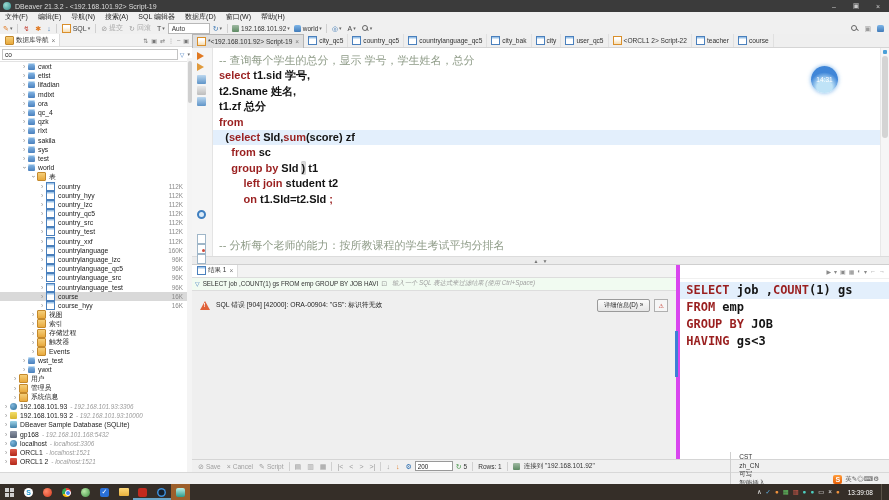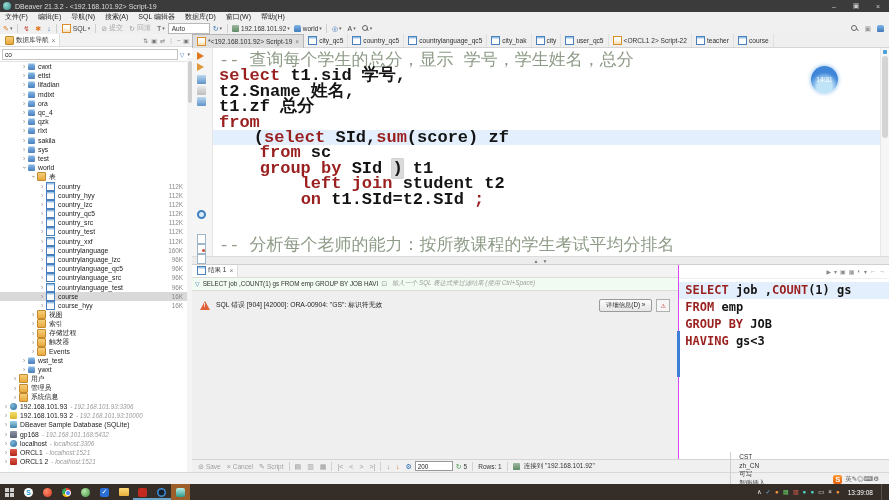--- a/index.html
+++ b/index.html
@@ -70,21 +70,21 @@
   .ruler{width:20px;background:#f5f5f5;border-right:1px solid #e4e4e4;position:relative;flex:none;}
   .rico{position:absolute;left:5px;width:9px;height:9px;}
   .play{width:0;height:0;border-left:7px solid #e07820;border-top:4px solid transparent;border-bottom:4px solid transparent;background:none;}
   .play2{border-left-color:#e09a3c;}
   .sq-blue{background:linear-gradient(#bcd8ef,#5f94c8);border-radius:1px;}
   .sq-gray{background:linear-gradient(#e8e8e8,#bdbdbd);border-radius:1px;}
   .gear{border-radius:50%;border:2px solid #3f7fc0;background:#dcebf8;width:5px;height:5px;}
   .doc{background:#fff;border:1px solid #9fb6c8;width:7px;height:8px;}
   .doc.red::after{content:"";display:block;width:3px;height:3px;margin:4px 0 0 4px;background:#d04a3a;border-radius:50%;}
   .codearea{flex:1;position:relative;padding:5px 0 0 6px;overflow:hidden;}
-  .code{font-family:Liberation Mono, monospace;font-size:17px;line-height:15.4px;font-weight:600;white-space:pre;}
+  .code{font-family:Liberation Sans, sans-serif;font-size:11px;line-height:15.4px;font-weight:600;white-space:pre;}
   .cline{height:15.4px;}
   .cline.hl{background:#e3effc;margin-left:-6px;}
   .tk-k{color:#9a1f1f;font-weight:700;}
   .tk-p{color:#141414;}
   .tk-c{color:#8e9b87;font-weight:400;}
   .tk-b{background:#dadada;box-shadow:0 0 0 0.5px #a8a8a8;color:#141414;}
   .clockbadge{position:absolute;right:42px;top:18px;width:27px;height:27px;border-radius:50%;
     background:radial-gradient(circle at 50% 80%,#bfe3f7 0 30%,#3f86d8 60%);box-shadow:0 0 4px rgba(90,160,230,.8);
     color:#fff;font-size:6.5px;display:flex;align-items:center;justify-content:center;}
   .overview{width:8px;background:#f6f6f6;border-left:1px solid #e8e8e8;position:relative;flex:none;}
@@ -100,21 +100,21 @@
   .filterbar{height:12px;background:#f1fbf1;border-bottom:1px solid #ddd;display:flex;align-items:center;font-size:6.3px;color:#333;padding:0 3px;white-space:nowrap;overflow:hidden;}
   .filter-ic{color:#4a7fc0;font-size:6px;margin-right:3px;}
   .filterhint{color:#9f9f9f;font-style:italic;margin-left:5px;}
   .errorrow{display:flex;align-items:center;margin-top:8px;padding:0 8px;font-size:6.8px;color:#222;}
   .warn{width:0;height:0;border-left:5px solid transparent;border-right:5px solid transparent;border-bottom:9px solid #e06038;position:relative;margin-right:6px;flex:none;}
   .warn::after{content:"!";position:absolute;left:-1.5px;top:1px;color:#fff;font-size:6px;font-weight:bold;}
   .detailsbtn{margin-left:auto;background:linear-gradient(#fbfbfb,#e6e6e6);border:1px solid #9a9a9a;border-radius:2px;font-size:6.3px;padding:1px 6px;color:#222;}
   .alertbtn{width:12px;height:11px;border:1px solid #b0b0b0;background:#f6f6f6;margin-left:4px;display:flex;align-items:center;justify-content:center;color:#c03428;font-size:6px;}
   .sash{position:absolute;right:-2px;top:66px;width:3px;height:46px;background:#3d7fd6;}
   
-  .assist{width:210px;background:#fff;border-left:1px solid #d946ef;display:flex;flex-direction:column;}
+  .assist{width:210px;background:#fff;border-left:4px solid #d946ef;display:flex;flex-direction:column;}
   .assisttools{height:13px;display:flex;align-items:center;justify-content:flex-end;gap:3px;color:#8a8a8a;font-size:6px;padding-right:4px;border-bottom:1px solid #f0f0f0;}
   .assistcode{flex:1;padding:3px 0 0 6px;}
   .assistcode .code2{font-family:"DejaVu Sans Mono","Liberation Mono",monospace;font-size:12px;line-height:17px;font-weight:700;white-space:pre;}
   .code2 .cline{height:17px;}
   .code2 .cline.hl{background:#e3effc;margin-left:-6px;padding-left:6px;}
   
   .restoolbar{height:12px;background:#f0f0f0;border-top:1px solid #d5d5d5;display:flex;align-items:center;font-size:6.5px;color:#9e9e9e;padding:0 3px;white-space:nowrap;}
   .rtb{display:flex;align-items:center;gap:2px;padding:0 3px;}
   .rtb .lbl{color:#a0a0a0;}
   .fetchinput{width:32px;height:8px;border:1px solid #999;font-size:6.3px;padding:0 2px;font-family:"Liberation Sans",sans-serif;color:#222;}

